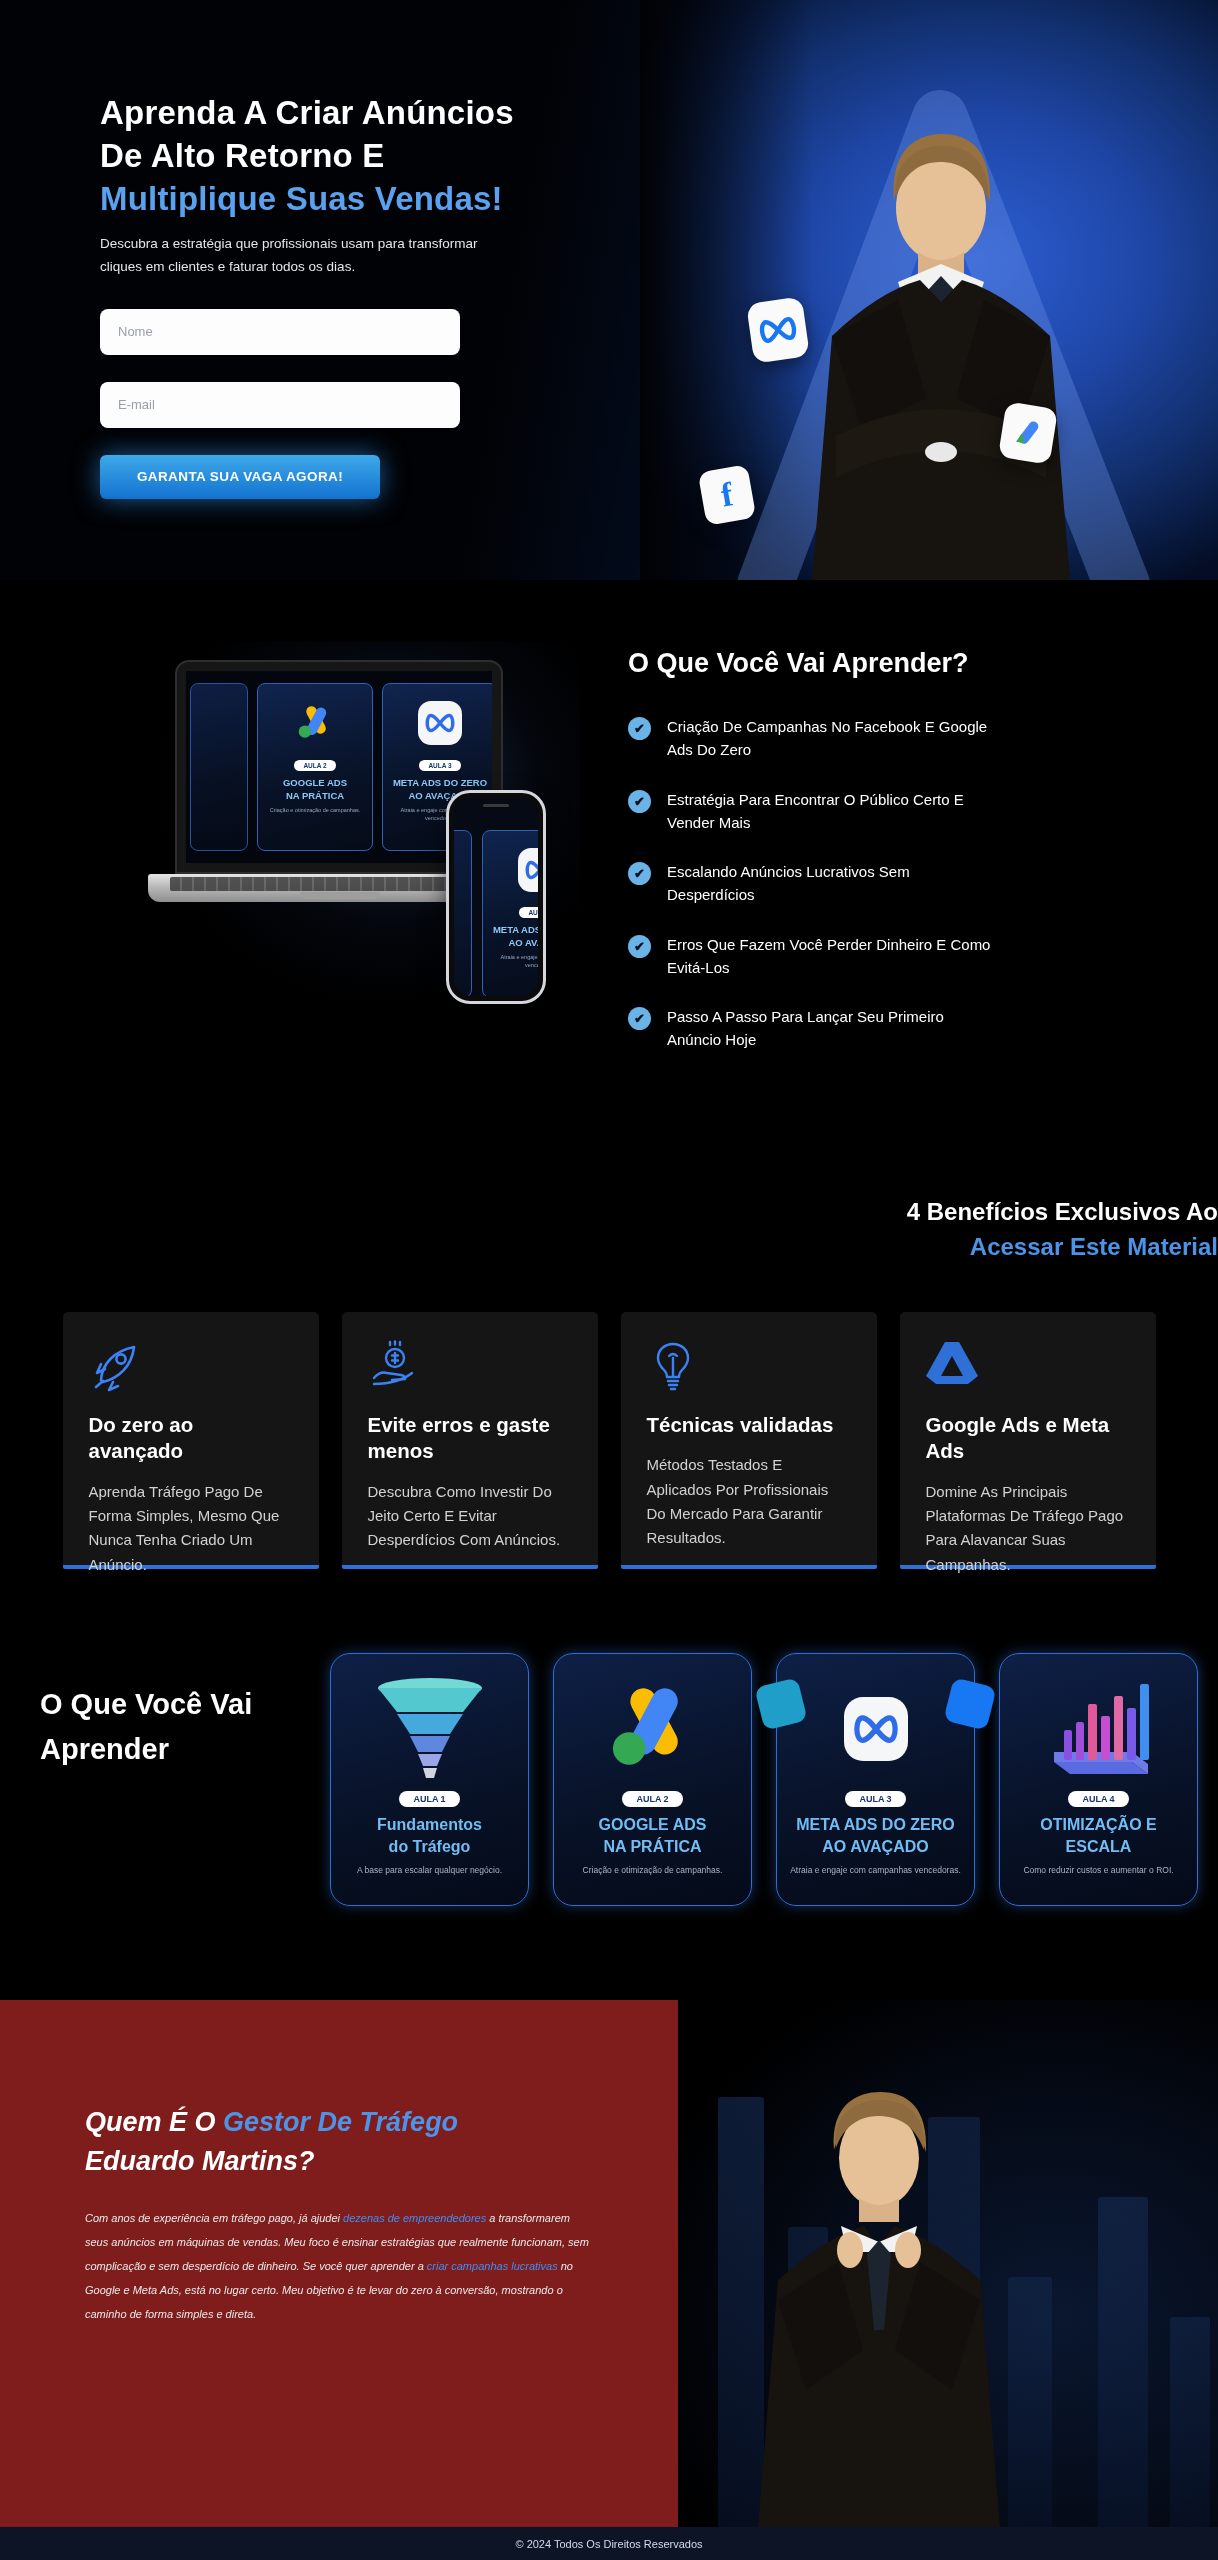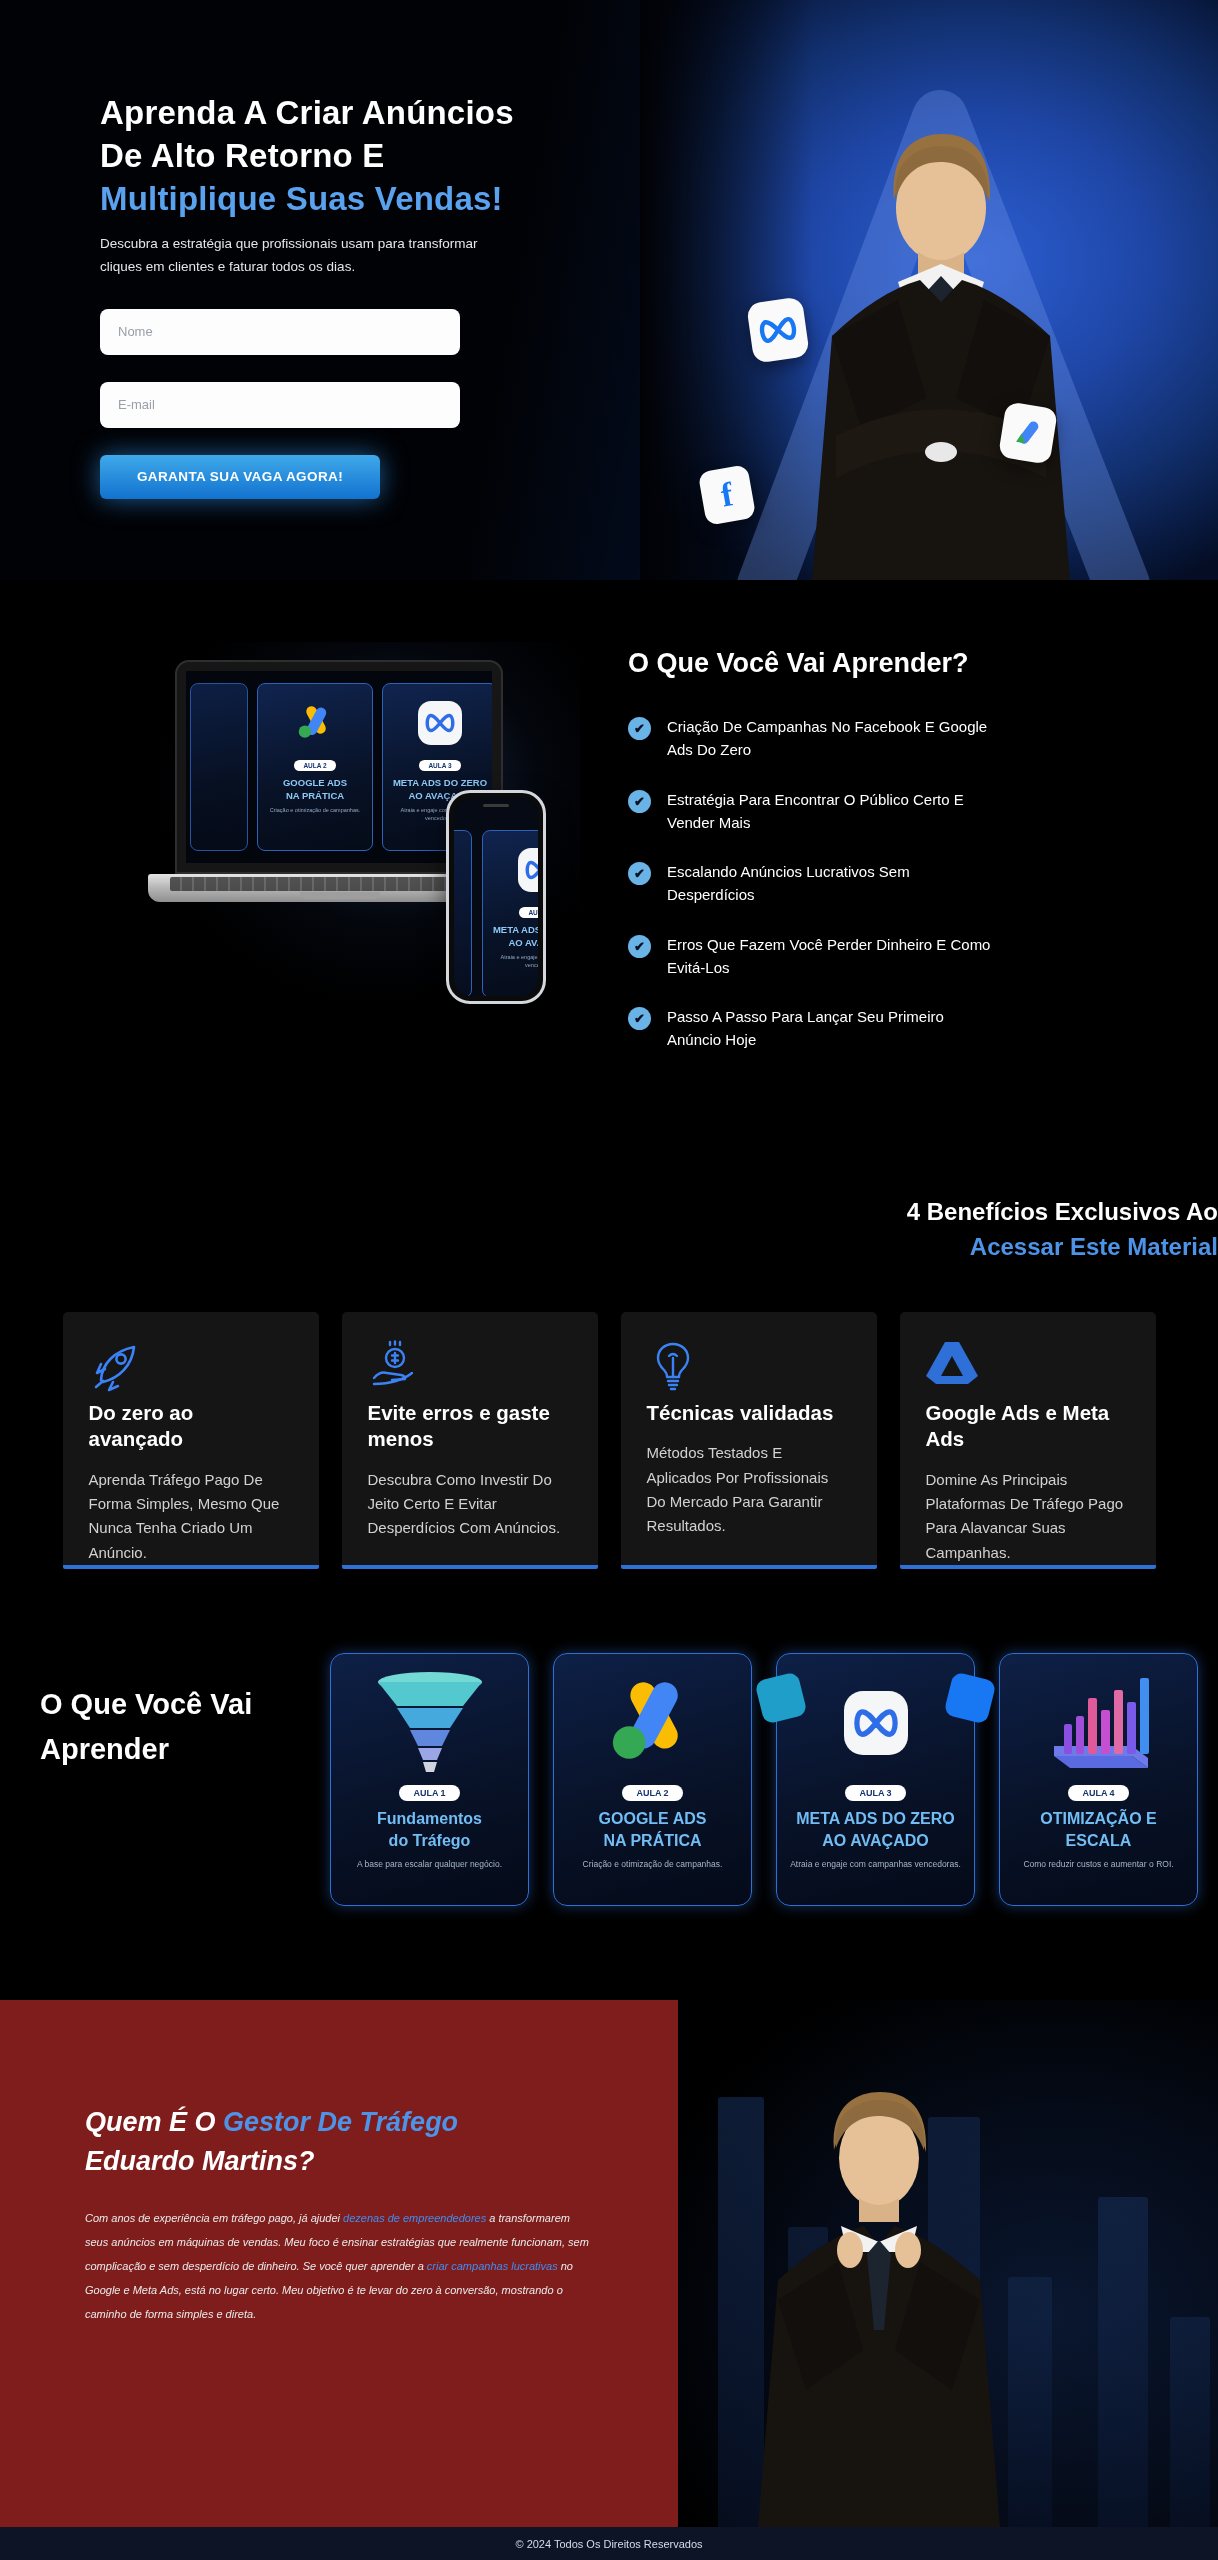--- a/index.html
+++ b/index.html
@@ -82,30 +82,30 @@
     background:linear-gradient(168deg,#0e1f44,#060d1d); border:1px solid #2c62b8; }
 
   
   .benefits { height:465px; background:#000; }
   .benefits-title { padding-top:60px; text-align:right; font-size:24px; font-weight:bold; line-height:1.45; }
   .benefits-title .accent { color:#4d94e8; }
   .benefit-cards { display:flex; justify-content:center; gap:23px; margin-top:47px; }
   .benefit-card { width:256px; height:257px; background:#151515; border-bottom:4px solid #2f6fd8;
     border-radius:5px 5px 2px 2px; padding:28px 26px 0 26px; }
   .benefit-icon { height:52px; display:flex; align-items:flex-start; }
-  .benefit-title { margin-top:8px; font-size:20.5px; font-weight:bold; line-height:1.3; }
+  .benefit-title { margin-top:20px; font-size:20.5px; font-weight:bold; line-height:1.3; }
   .benefit-text { margin-top:15px; font-size:15px; line-height:1.62; color:#d2d2d2; }
 
   
   .modules { height:400px; background:#000; }
   .modules-title { position:absolute; left:40px; top:82px; font-size:29px; font-weight:bold; line-height:1.55; }
   .module-cards { position:absolute; left:330px; top:53px; display:flex; gap:24px; }
-  .module-card { width:199px; height:253px; border-radius:14px; border:1px solid #2f6fd8;
+  .module-card { width:199px; height:253px; border-radius:20px; border:1px solid #2f6fd8;
     background:linear-gradient(165deg,#0e2047 0%,#081228 55%,#040a18 100%);
-    box-shadow:0 0 14px rgba(47,111,216,.45); padding:10px 8px; text-align:center; }
+    box-shadow:0 0 14px rgba(47,111,216,.45); padding:16px 8px; text-align:center; }
   .module-img { height:118px; display:flex; align-items:center; justify-content:center; }
   .module-badge { display:inline-block; background:#fff; color:#16346e; font-size:9px; font-weight:bold;
     border-radius:10px; padding:3px 14px; }
   .module-title { margin-top:7px; font-size:16px; font-weight:bold; color:#72bdf4; line-height:1.4; }
   .module-sub { margin-top:5px; font-size:8.5px; color:#a8b6c6; line-height:1.5; }
   .squircle-lg { width:64px; height:64px; background:#f5f6f8; border-radius:19px;
     display:flex; align-items:center; justify-content:center; position:relative; z-index:2; }
   .meta-wrap { position:relative; display:flex; align-items:center; justify-content:center; }
   .tilt-sq { position:absolute; width:44px; height:44px; border-radius:10px; z-index:1; }
   .tilt-sq.ig { left:-26px; top:12px; background:#1f9ec9; transform:rotate(-14deg); }

